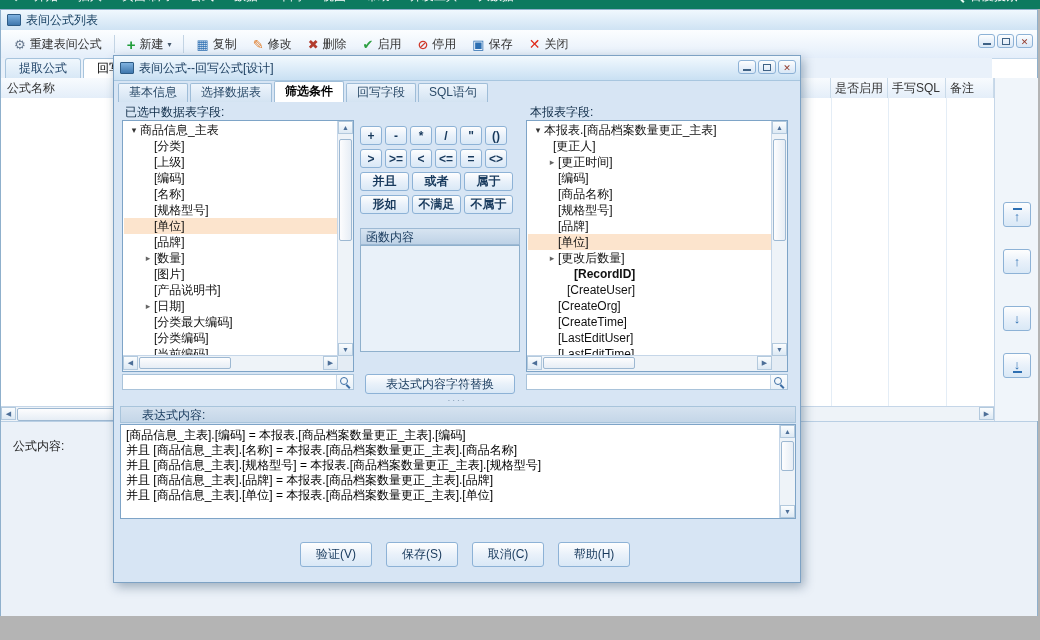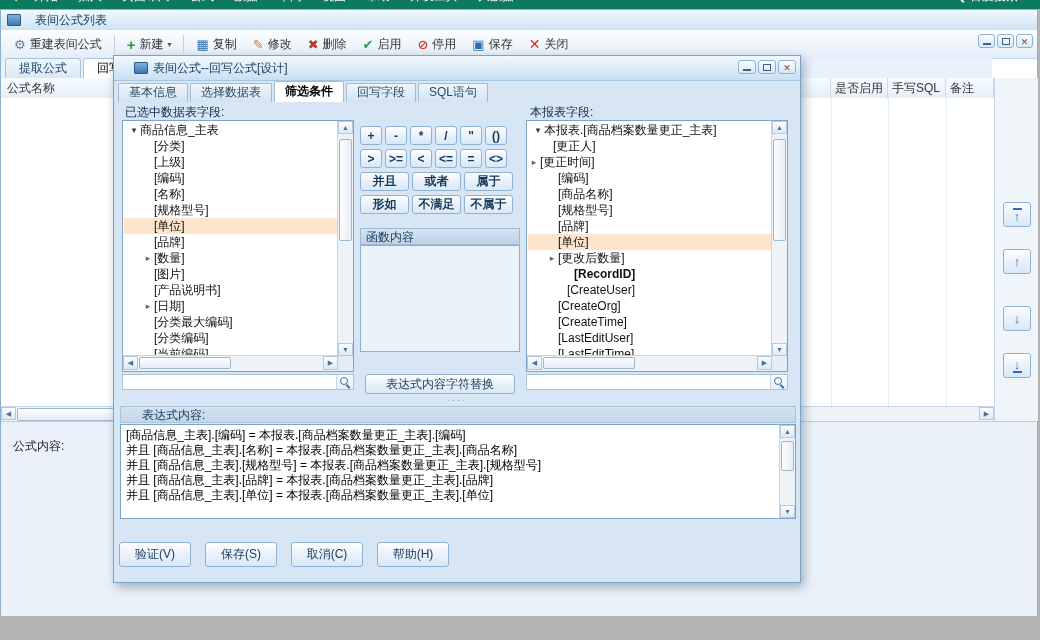--- a/index.html
+++ b/index.html
@@ -14,21 +14,21 @@
   .ritem{padding:0 10px;line-height:26px}
   .rsearch{margin-left:auto;display:flex;align-items:center;gap:5px;padding-right:14px}
   .mag{position:relative;width:11px;height:11px;display:inline-block}
   .mag::before{content:"";position:absolute;left:0;top:0;width:6px;height:6px;border:1.5px solid #3c6ea5;border-radius:50%}
   .mag::after{content:"";position:absolute;left:7px;top:7px;width:5px;height:1.5px;background:#3c6ea5;transform:rotate(45deg);transform-origin:0 0}
   .mag.w::before{border-color:#eafff5}
   .mag.w::after{background:#eafff5}
   
   .win{position:absolute;left:0;top:9px;width:1038px;height:607px;background:#fff;border:1px solid #8fb0cc;box-sizing:border-box}
   .wtitle{position:absolute;left:0;top:0;right:0;height:20px;background:linear-gradient(#f0f8fe,#cfe3f4);
-          border-bottom:1px solid #aac6de;display:flex;align-items:center;gap:14px;padding:0 6px;color:#123c5e}
+          border-bottom:1px solid #aac6de;display:flex;align-items:center;gap:5px;padding:0 6px;color:#123c5e}
   .wicon{width:12px;height:10px;background:linear-gradient(#7fb2e0,#3f77ad);border:1px solid #2d5b86;border-radius:1px}
   .b3{background:linear-gradient(#fefefe,#e9f1fa 50%,#d9e8f6);border:1px solid #8db2d6;border-radius:3px;
       color:#17395c;display:flex;align-items:center;justify-content:center;box-sizing:border-box}
   .winctl{position:absolute;top:24px;right:4px;display:flex;gap:2px;z-index:3}
   .ctl{width:17px;height:14px}
   .g-min{width:8px;height:2px;background:#3f6285;margin-top:6px}
   .g-max{width:8px;height:7px;border:1.5px solid #3f6285;box-sizing:border-box}
   .g-close::before{content:"✕";color:#933b2c;font-size:9px;font-weight:bold;line-height:1}
   .toolbar{position:absolute;left:0;top:20px;right:0;height:28px;background:linear-gradient(#fcfeff,#e4eefa);
            border-bottom:1px solid #c3d7ea;display:flex;align-items:center;padding:0 6px;gap:2px}
@@ -73,21 +73,21 @@
              display:block}
   .sbtn{position:absolute;left:8px;width:28px;height:25px;flex-direction:column;gap:1px}
   .sbar{display:block;width:9px;height:2px;background:#2d6fb2}
   .sarr{font-size:13px;font-weight:bold;color:#2d6fb2;line-height:11px}
   .bottompanel{position:absolute;left:0;top:411px;right:0;height:194px;background:#ebf1f8;border-top:1px solid #b9cfe4;color:#222}
   .bottompanel span{position:absolute;left:12px;top:16px}
   
   .dialog{position:absolute;left:113px;top:55px;width:688px;height:528px;background:#d7e5f4;
           border:1px solid #7da2c4;box-shadow:3px 4px 10px rgba(40,70,100,.4);z-index:5;box-sizing:border-box}
   .dtitle{position:absolute;left:0;top:0;right:0;height:24px;background:linear-gradient(#f2f9fe,#c9e0f3);
-          border-bottom:1px solid #a8c6df;display:flex;align-items:center;gap:5px;padding:0 20px;color:#173a5c}
+          border-bottom:1px solid #a8c6df;display:flex;align-items:center;gap:5px;padding:0 6px;color:#173a5c}
   .dctl{position:absolute;top:4px;right:4px;display:flex;gap:2px}
   .dctl .ctl{width:18px;height:14px}
   .dtabs{position:absolute;left:4px;top:26px;right:4px;height:20px;display:flex;gap:2px;align-items:flex-end}
   .dtab{height:18px;line-height:17px;padding:0 10px;background:linear-gradient(#eef5fc,#d3e3f2);
         border:1px solid #9fbdd8;border-bottom:none;border-radius:2px 2px 0 0;color:#2a4a68;white-space:nowrap}
   .dtab.active{background:#fff;color:#000;font-weight:bold;height:20px;line-height:19px}
   .plabel{position:absolute;color:#0e2b47;white-space:nowrap}
   .lp-label{left:11px;top:48px}
   .rp-label{left:416px;top:48px}
   .listbox{position:absolute;background:#fff;border:1px solid #7ea4c7;box-sizing:border-box}
@@ -128,21 +128,21 @@
   .exhead{position:absolute;left:6px;top:350px;width:676px;height:17px;line-height:17px;padding-left:21px;
           background:linear-gradient(#d5e2ef,#c4d6e8);border:1px solid #a8c4db;box-sizing:border-box;color:#17395c}
   .exarea{position:absolute;left:6px;top:368px;width:676px;height:95px;background:#fff;border:1px solid #7ea4c7;box-sizing:border-box}
   .exlines{position:absolute;left:1px;top:1px;right:16px;bottom:1px;overflow:hidden;padding:2px 4px}
   .exline{height:15px;line-height:15px;white-space:nowrap;color:#000}
   .exvsb{position:absolute;top:0;right:0;bottom:0;width:15px;background:#eef3f8;border-left:1px solid #c5d6e8}
   .exvsb .sbx{left:0;right:0;width:15px}
   .exvsb .sb-u{top:0}
   .exvsb .sb-d{bottom:0;top:auto}
   .exvsb .vthumb{top:16px;height:28px}
-  .dbtns{position:absolute;left:5px;right:0;top:486px;display:flex;gap:14px}
+  .dbtns{position:absolute;left:16px;right:0;top:486px;display:flex;justify-content:center;gap:14px}
   .dbtn{width:72px;height:25px;font-size:12px}
 </style>
 </head>
 <body>
 
 <div id="app">
 
   <div class="ribbon">
     <div class="ribbon-inner">
       <span class="rlogo"></span>
@@ -395,21 +395,21 @@
     <span class="plabel rp-label">本报表字段:</span>
     <div class="listbox rlist">
       <div class="tree-rows">
           <div class="trow" style="padding-left: 4px;">
             <span class="tw open"></span>
             <span class="tlab">本报表.[商品档案数量更正_主表]</span>
           </div>
           <div class="trow" style="padding-left: 25px;">
             <span class="tlab">[更正人]</span>
           </div>
-          <div class="trow" style="">
+          <div class="trow" style="padding-left: 18px;">
             <span class="tw closed"></span>
             <span class="tlab">[更正时间]</span>
           </div>
           <div class="trow" style="padding-left: 30px;">
             <span class="tlab">[编码]</span>
           </div>
           <div class="trow" style="padding-left: 30px;">
             <span class="tlab">[商品名称]</span>
           </div>
           <div class="trow" style="padding-left: 30px;">

